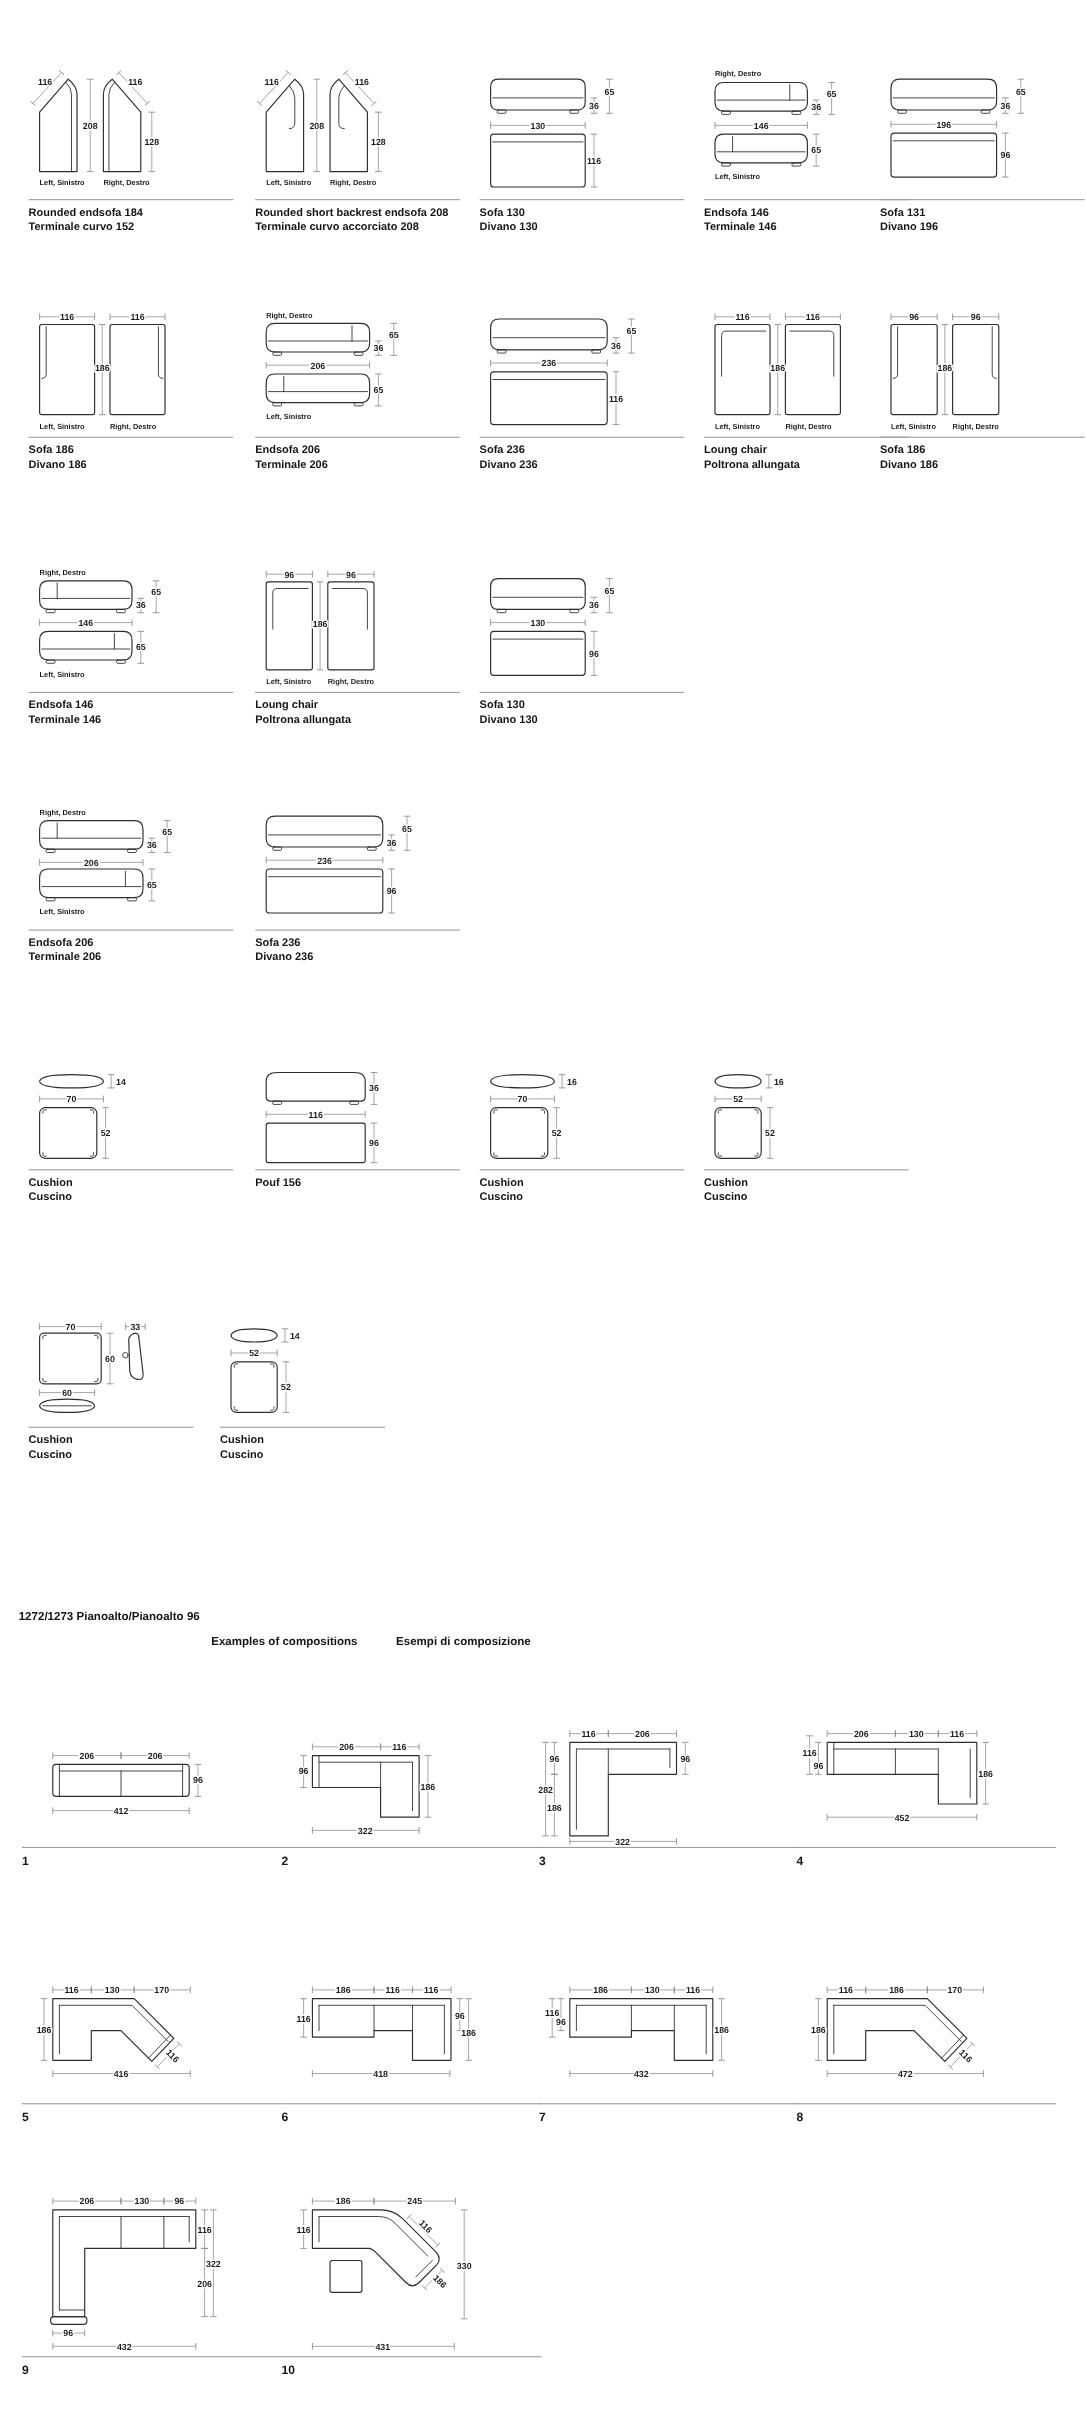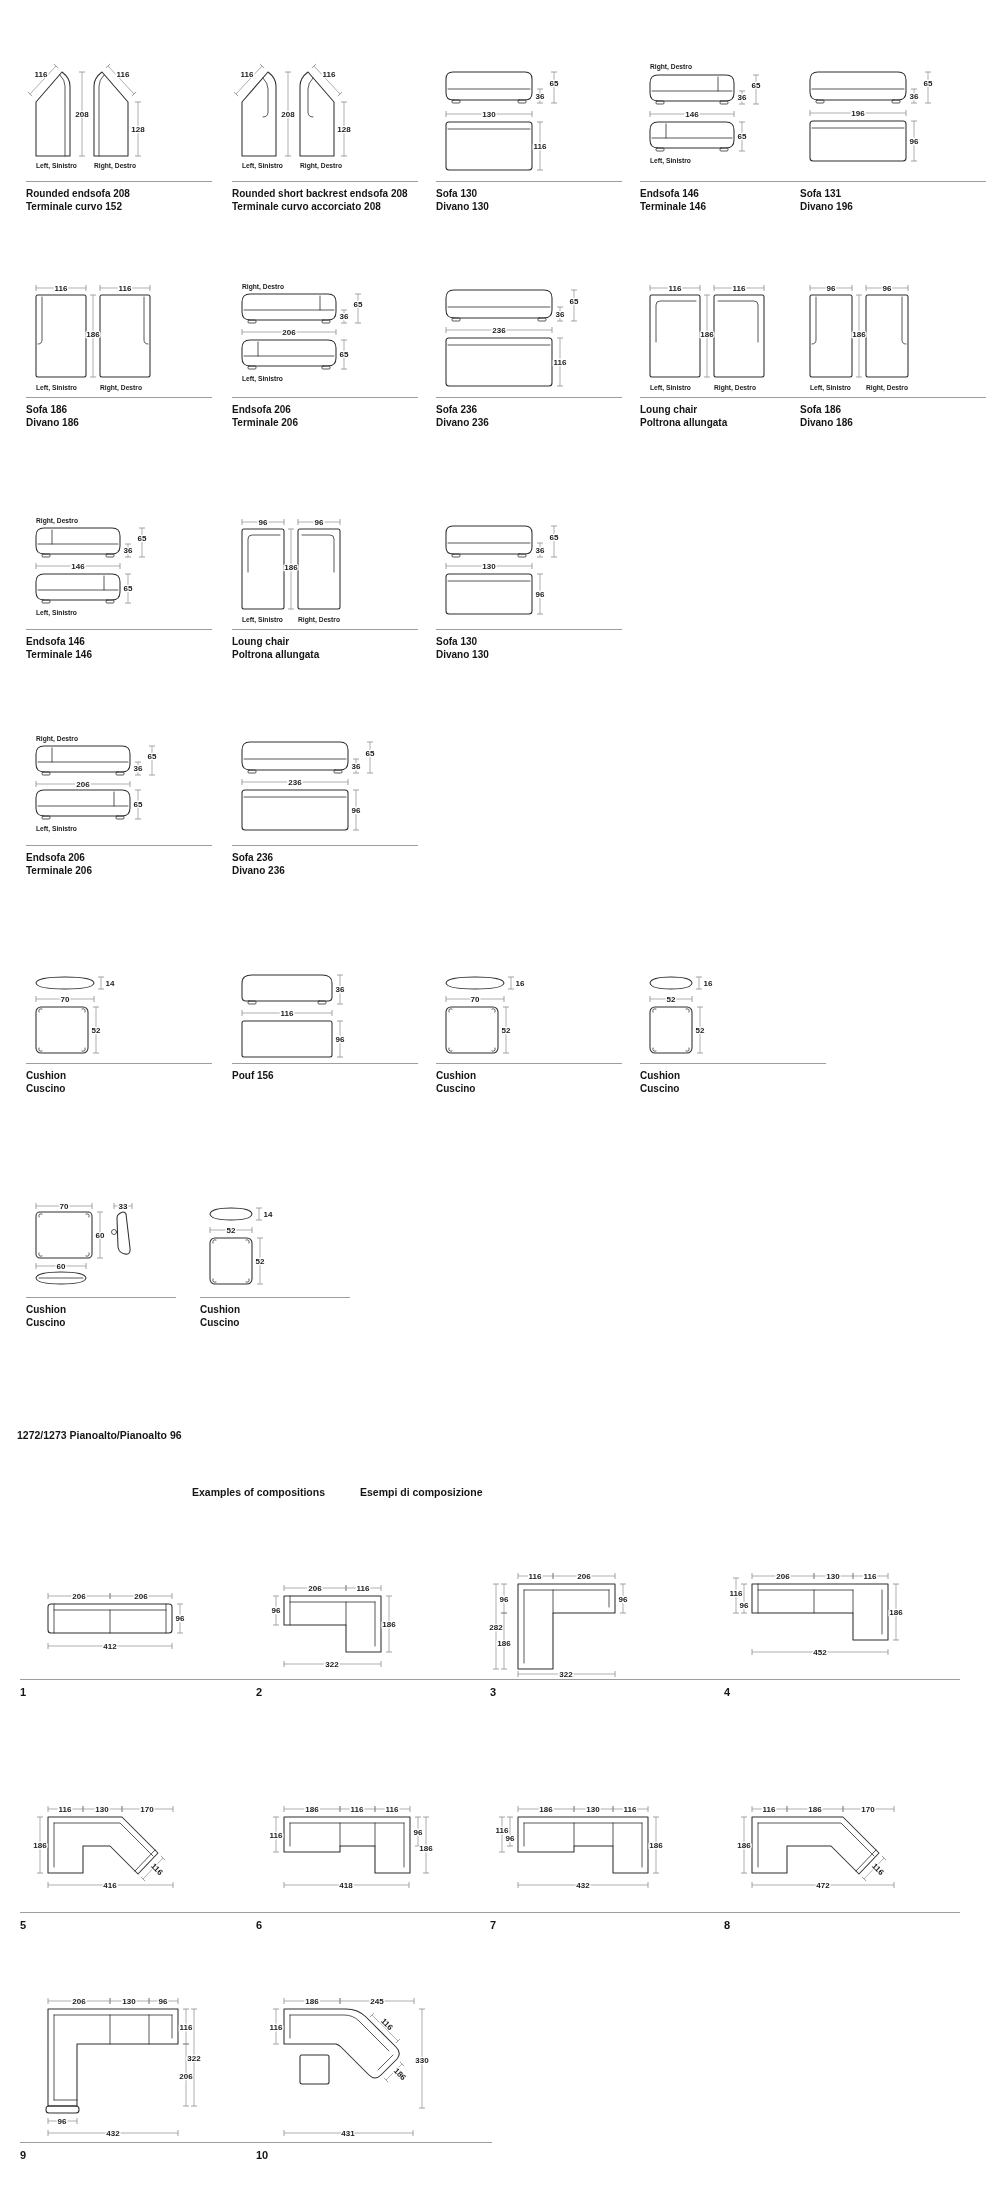--- a/index.html
+++ b/index.html
@@ -52,21 +52,21 @@
           <text class="n" x="112" y="72">128</text>
         </g>
     <path class="o" d="M10,42 L36,12 Q44,18 44,26 L44,96 L10,96 Z"></path>
     <path class="i" d="M34,15 Q39,20 39,26 L39,96"></path>
     <path class="o" d="M68,26 Q68,18 76,12 L102,42 L102,96 L68,96 Z"></path>
     <path class="i" d="M78,15 Q73,20 73,26 L73,96"></path>
     <text class="s" x="10" y="108">Left, Sinistro</text>
     <text class="s" x="68" y="108">Right, Destro</text>
   </svg>
   <div class="rule"></div>
-  <div class="tt first">Rounded endsofa 208</div>
+  <div class="tt first">Rounded endsofa 184</div>
   <div class="tt">Terminale curvo 152</div>
 </div>
 
 <div class="cell mw" style="left:232px;top:60px">
   <svg width="186" height="118" viewBox="0 0 186 118">
     <g>
           <line class="d" x1="4" y1="34" x2="30" y2="6" marker-start="url(#tk)" marker-end="url(#tk)"></line>
           <text class="n" x="15" y="17">116</text>
         </g>
     <g>
@@ -621,21 +621,21 @@
     <g>
           <line class="d" x1="60" y1="40" x2="60" y2="86" marker-start="url(#tk)" marker-end="url(#tk)"></line>
           <text class="n" x="60" y="66">52</text>
         </g>
   </svg>
   <div class="rule"></div>
   <div class="tt first">Cushion</div>
   <div class="tt">Cuscino</div>
 </div>
 
-<div class="hd" style="left:17px;top:1429px">1272/1273 Pianoalto/Pianoalto 96</div>
+<div class="hd" style="left:17px;top:1464px">1272/1273 Pianoalto/Pianoalto 96</div>
 <div class="hd" style="left:192px;top:1486px">Examples of compositions</div>
 <div class="hd" style="left:360px;top:1486px">Esempi di composizione</div>
 
 <div class="cell cw" style="left:20px;top:1552px">
   <svg width="236" height="124" viewBox="0 0 236 124">
     <g>
           <line class="d" x1="28" y1="44" x2="90" y2="44" marker-start="url(#tk)" marker-end="url(#tk)"></line>
           <text class="n" x="59" y="47">206</text>
         </g>
     <g>

